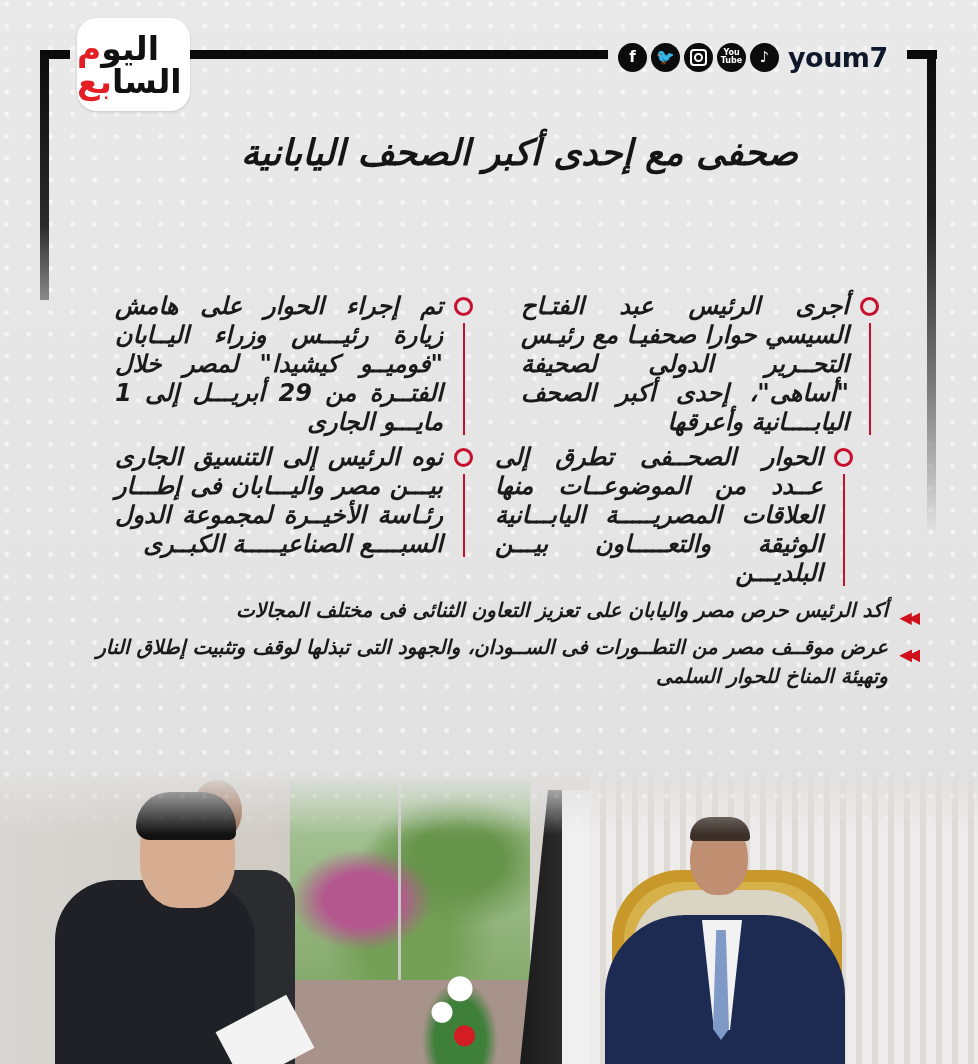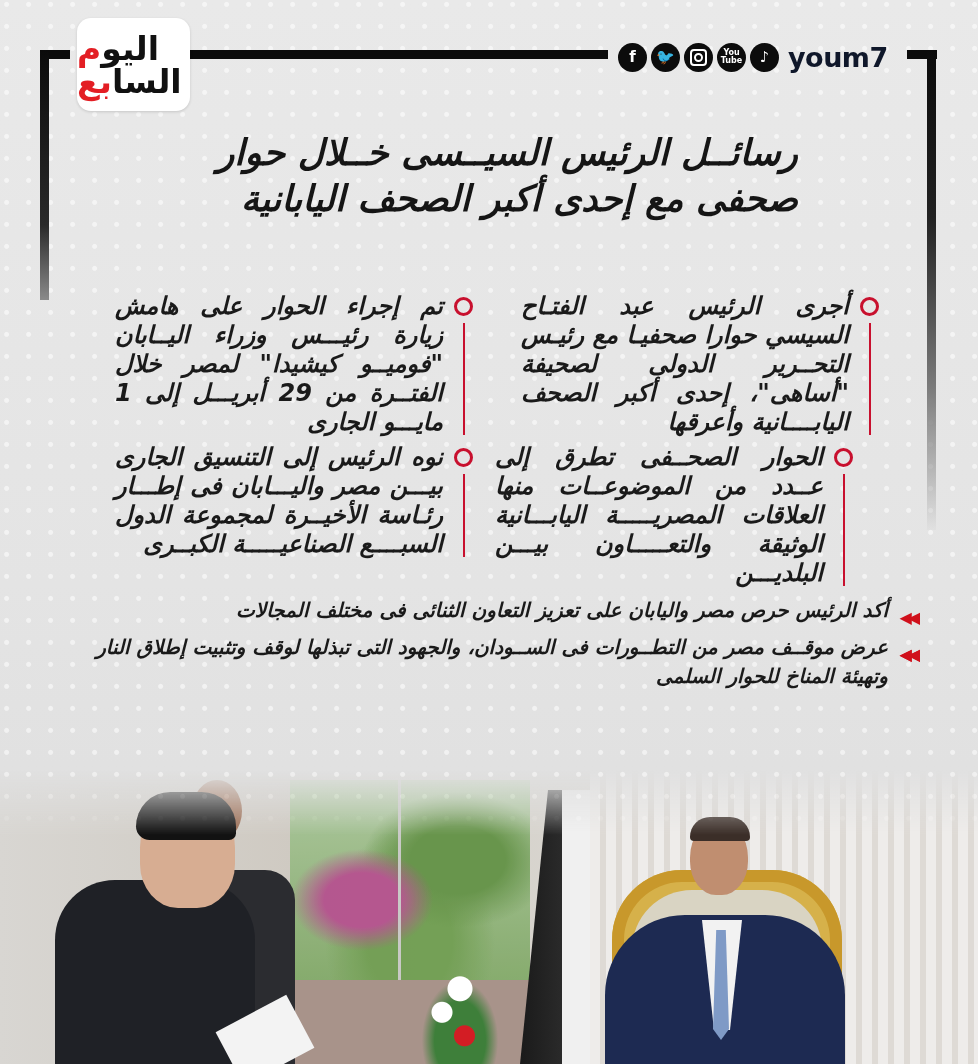--- a/index.html
+++ b/index.html
@@ -18,21 +18,21 @@
     .frame-left { position: absolute; left: 40px; top: 50px; width: 9px; height: 250px;
       background: linear-gradient(180deg, #0b0b0b 0%, #2a2a2a 70%, #8a8a8a 100%); }
     .frame-top-mid { position: absolute; left: 108px; top: 50px; width: 500px; height: 9px; background: #0b0b0b; }
     .frame-top-right { position: absolute; left: 907px; top: 50px; width: 30px; height: 9px; background: #0b0b0b; }
     .frame-right { position: absolute; left: 927px; top: 50px; width: 9px; height: 480px;
       background: linear-gradient(180deg, #0b0b0b 0%, #222 35%, #7a7a7a 70%, rgba(210,210,210,0.2) 100%); }
 
     
     .logo {
       position: absolute; left: 77px; top: 18px; width: 113px; height: 93px;
-      background: #ffffff; border-radius: 14px;
+      background: #ffffff; border-radius: 20px;
       box-shadow: 0 1px 3px rgba(0,0,0,0.15);
       display: flex; flex-direction: column; align-items: flex-end; justify-content: center;
       padding-right: 10px; direction: rtl;
       font-family: "DejaVu Sans", sans-serif; font-weight: 900;
       line-height: 1;
     }
     .logo-line { font-size: 33px; letter-spacing: -1px; display: flex; direction: rtl; }
     .logo .blk { color: #111; }
     .logo .red { color: #e31e24; }
 
@@ -155,21 +155,20 @@
   <span class="social-icon ig"></span>
   <span class="social-icon yt">
     <span>You</span>
     <span>Tube</span>
   </span>
   <span class="social-icon tt">♪</span>
   <span class="brand">youm7</span>
 </div>
 
 <div class="headline">
-  <div class="l2">رسائــل الرئيس السيــسى خــلال حوار</div>
   <div class="l3">صحفى مع إحدى أكبر الصحف اليابانية</div>
 </div>
 
 <div class="card card-1">
   <span class="ring"></span>
   <span class="stem"></span>
   <div>أجرى الرئيس عبد الفتـاح السيسي حوارا صحفيـا مع رئيـس التحــرير الدولى لصحيفة "أساهى"، إحدى أكبر الصحف اليابــــانية وأعرقها</div>
 </div>
 <div class="card card-2">
   <span class="ring"></span>

